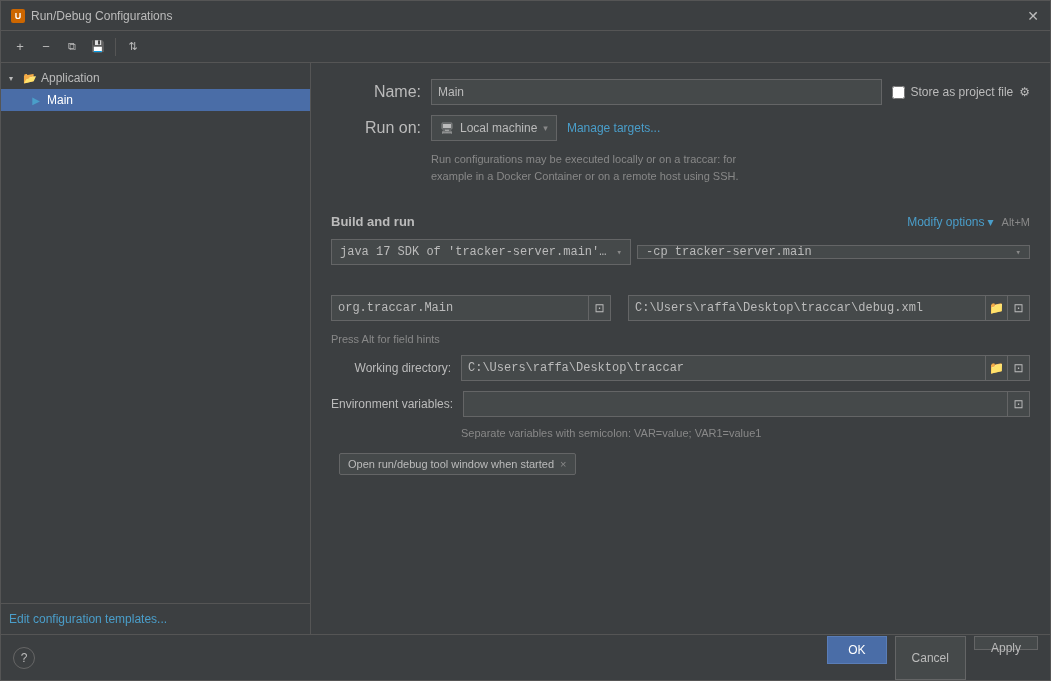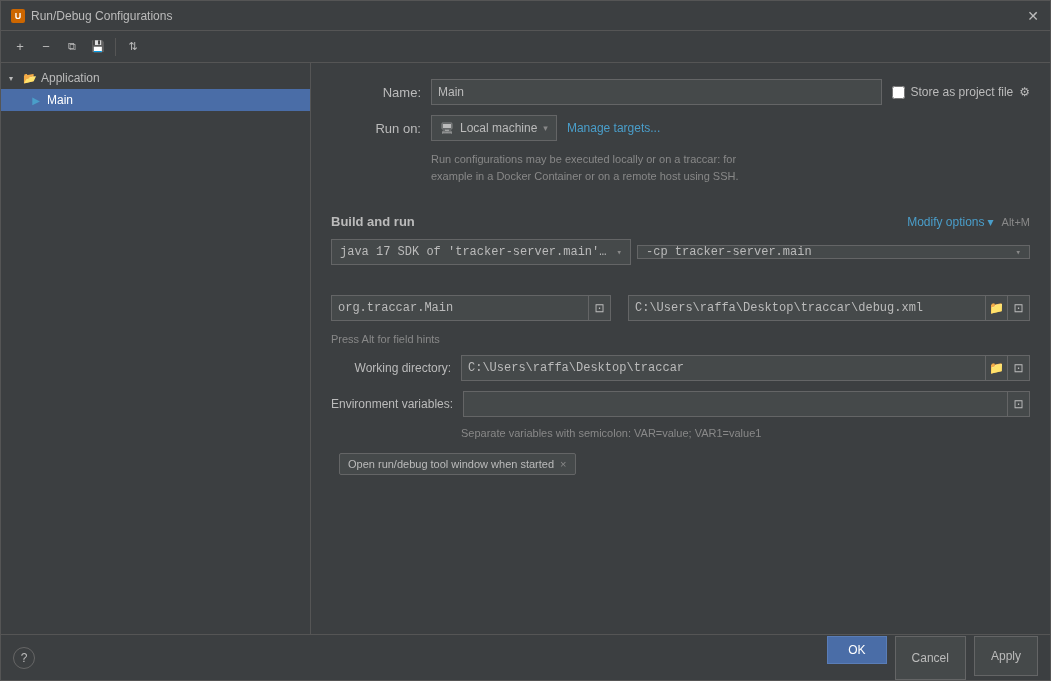--- a/index.html
+++ b/index.html
@@ -143,21 +143,21 @@
       padding: 16px 20px;
       display: flex;
       flex-direction: column;
       gap: 10px;
       overflow-y: auto;
     }
     .form-label {
       color: #bbb;
       min-width: 90px;
       text-align: right;
-      font-size: 13px;
+      font-size: 16px;
     }
     .form-label-wide {
       color: #bbb;
       min-width: 120px;
       text-align: right;
       font-size: 12px;
     }
     .text-input {
       background: #45494a;
       border: 1px solid #646566;
@@ -396,21 +396,21 @@
       height: 44px;
       font-family: inherit;
     }
     .apply-btn {
       background: #45494a;
       border: 1px solid #646566;
       color: #bbb;
       padding: 4px 16px;
       font-size: 12px;
       cursor: pointer;
-      height: 40px;
+      height: 14px;
       font-family: inherit;
     }
     .computer-icon {
       font-size: 11px;
     }
     .name-store-row {
       display: flex;
       align-items: center;
       gap: 10px;
     }
@@ -452,20 +452,23 @@
         <div class="tree-item">
           <span class="tree-arrow">▾</span>
           <span class="tree-icon folder-icon">📂</span>
           <span class="tree-label">Application</span>
         </div>
 
         <div class="tree-item selected" style="padding-left: 28px;">
           <span class="tree-icon app-icon" style="font-size:10px;">▶</span>
           <span class="tree-label">Main</span>
         </div>
+      </div>
+      <div class="left-bottom">
+        <a class="edit-templates-link">Edit configuration templates...</a>
       </div>
     </div>
 
     <div class="right-panel">
 
       <div class="name-store-row">
         <span class="form-label">Name:</span>
         <input class="text-input name-input" type="text" value="Main" style="">
         <div class="store-row">
           <input type="checkbox" class="checkbox-input" style="">

